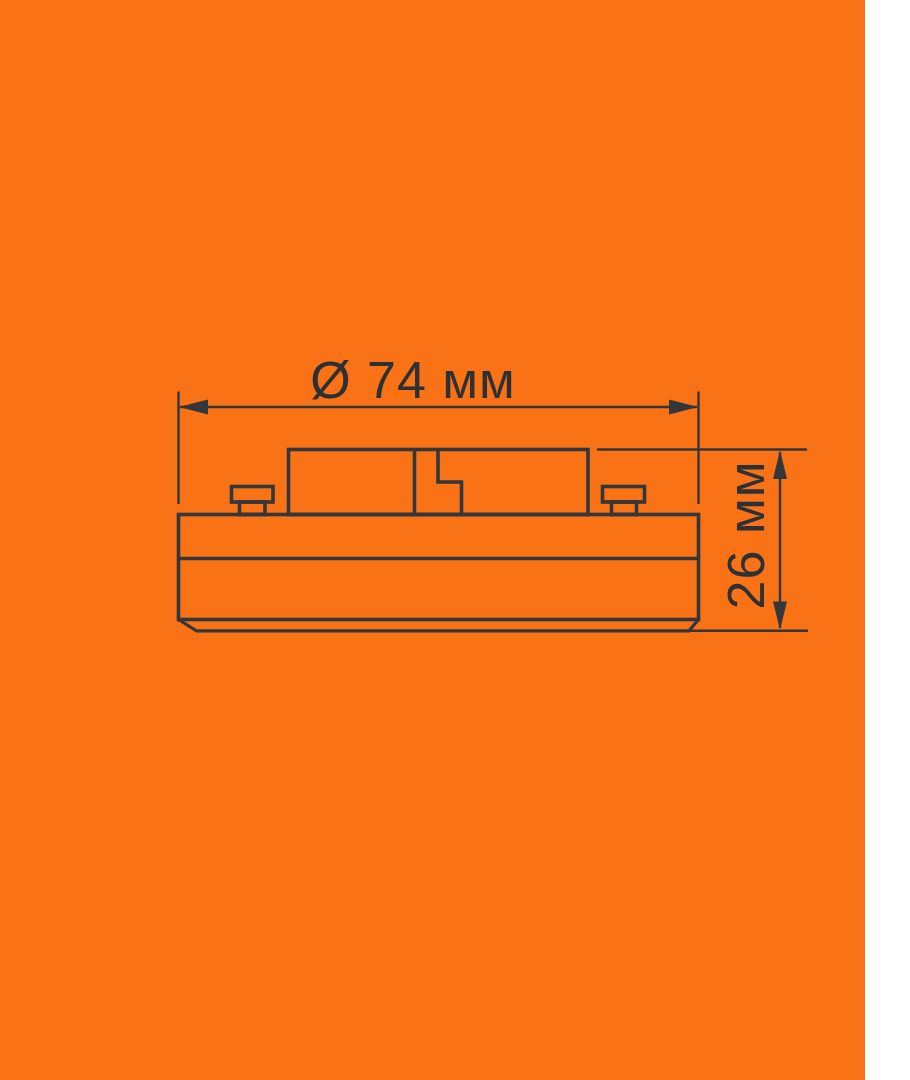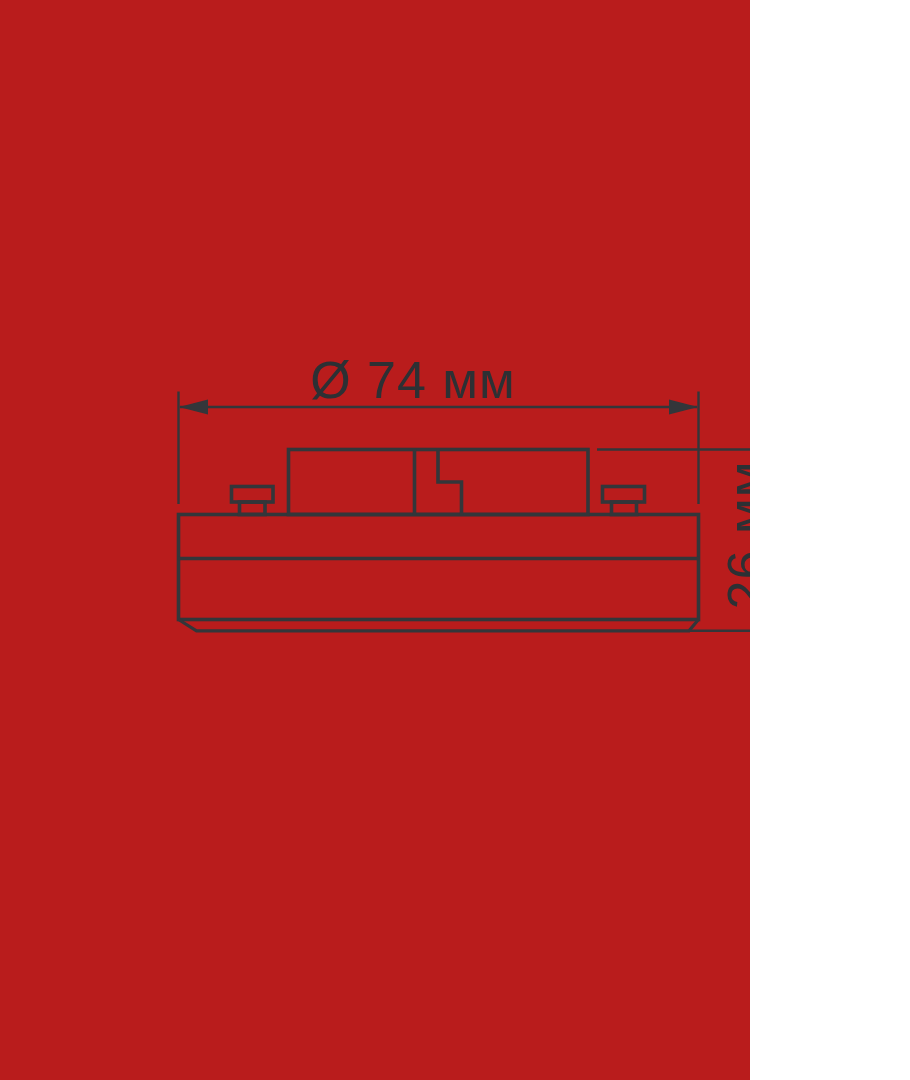--- a/index.html
+++ b/index.html
@@ -2,23 +2,23 @@
 <html><head>
 <meta charset="utf-8">
 <style>
   html, body {
     margin: 0;
     padding: 0;
     background: #ffffff;
   }
   .figure-canvas {
     position: relative;
-    width: 750px;
+    width: 865px;
     height: 1080px;
-    background: #b91c1c;
+    background: #f97316;
     overflow: hidden;
     font-family: "Liberation Sans", "DejaVu Sans", sans-serif;
   }
   svg.lamp-diagram {
     position: absolute;
     top: 0;
     left: 0;
   }
   .dim-label {
     font-family: "Liberation Sans", "DejaVu Sans", sans-serif;

